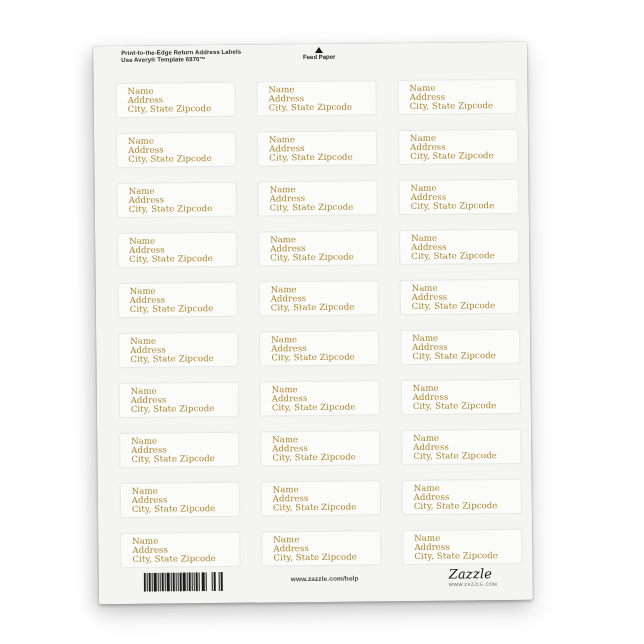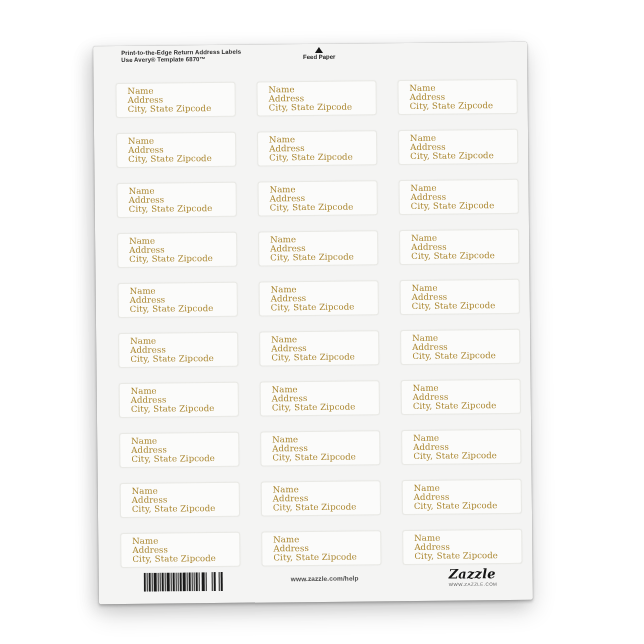--- a/index.html
+++ b/index.html
@@ -66,21 +66,21 @@
   .help-url {
     position:absolute; left:226px; top:531px; transform:translateX(-50%);
     font-size:6.5px; font-weight:bold; color:#4d4d4d; letter-spacing:0.1px;
   }
   .brand-block {
     position:absolute; left:350px; top:525px; width:110px;
     display:flex; flex-direction:column; align-items:flex-start;
   }
   .brand {
     font-family:"DejaVu Serif", serif;
-    font-style:italic; font-weight:bold;
+    font-style:italic; font-weight:normal;
     font-size:13px; line-height:13px; color:#161616;
     letter-spacing:0.2px;
   }
   .brand-sub {
     font-size:5px; color:#5c5c5c; letter-spacing:0.5px; margin-top:1px;
     transform:scale(0.9); transform-origin:left top;
   }
 </style>
 </head>
 <body>

